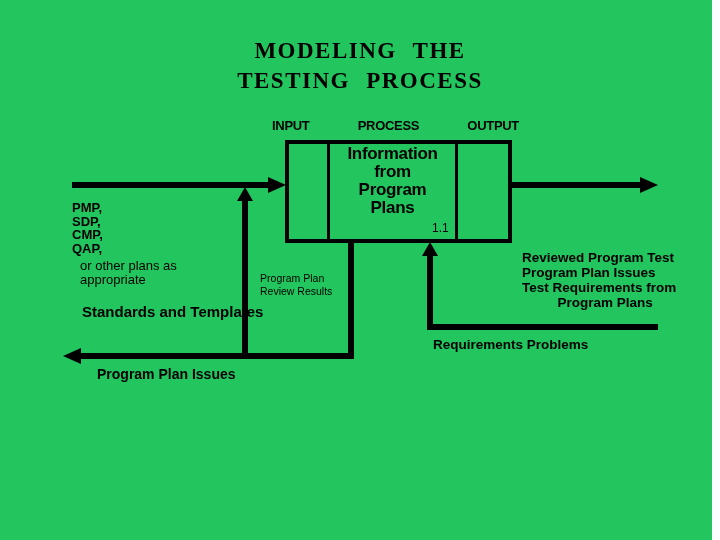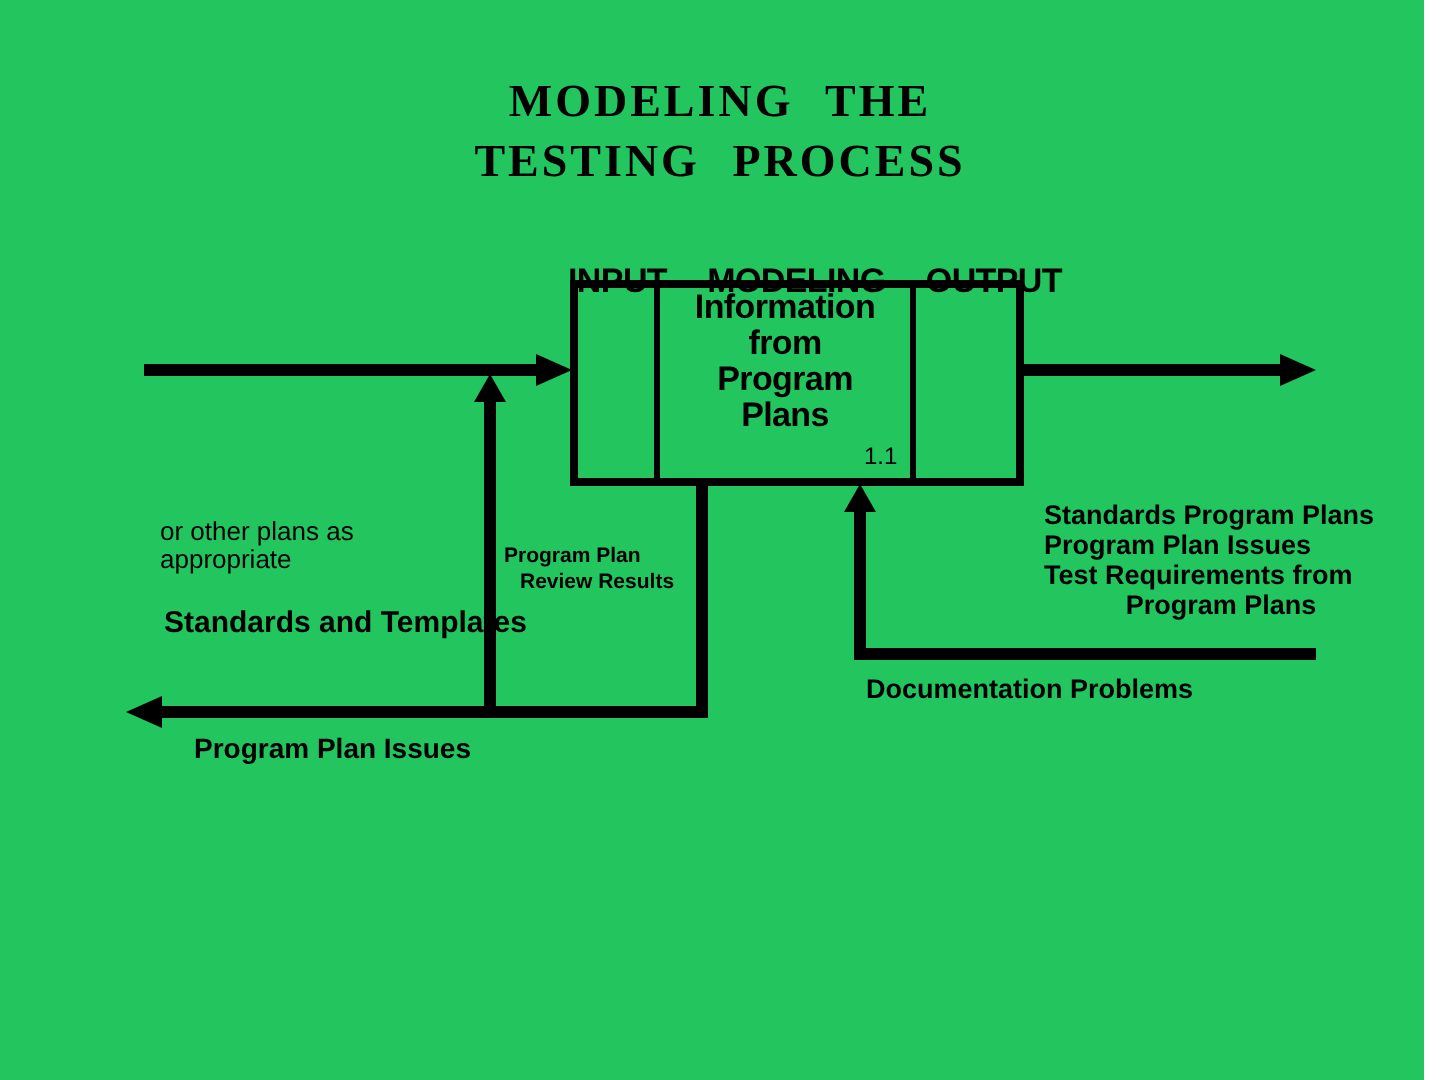--- a/index.html
+++ b/index.html
@@ -11,22 +11,22 @@
   .abs{position:absolute;}
   
   #title{
     left:0;top:36px;width:720px;text-align:center;
     font-family:"Liberation Serif","DejaVu Serif",serif;
     font-weight:700;font-size:23px;line-height:30px;
     letter-spacing:1.5px;word-spacing:9px;
   }
   
   #io-header{
-    left:284px;top:118px;width:247px;display:flex;justify-content:space-between;
-    font-weight:700;font-size:17px;letter-spacing:-0.3px;margin-top:13px;
+    left:272px;top:118px;width:247px;display:flex;justify-content:space-between;
+    font-weight:700;font-size:13px;letter-spacing:-0.3px;
   }
   
   #process-box{left:285px;top:140px;width:227px;height:103px;border:4px solid #000;box-sizing:border-box;}
   .divider{width:3px;top:144px;height:95px;background:#000;}
   #divider-left{left:327px;}
   #divider-right{left:455px;}
   #process-label{
     left:330px;top:145px;width:125px;text-align:center;
     font-weight:700;font-size:17px;line-height:18px;letter-spacing:-0.3px;
   }
@@ -42,40 +42,40 @@
   #feedback-down-line{left:348px;top:241px;width:6px;height:118px;}
   #issues-arrow-line{left:81px;top:353px;width:273px;height:6px;}
   #issues-arrowhead{left:63px;top:348px;width:0;height:0;border-right:18px solid #000;border-top:8px solid transparent;border-bottom:8px solid transparent;}
   #doc-arrowhead{left:422px;top:242px;width:0;height:0;border-bottom:14px solid #000;border-left:8px solid transparent;border-right:8px solid transparent;}
   #doc-vline{left:427px;top:254px;width:6px;height:73px;}
   #doc-hline{left:427px;top:324px;width:231px;height:6px;}
   
   #plans-label{left:72px;top:201px;font-weight:700;font-size:13px;line-height:13.5px;}
   #plans-note{left:80px;top:259px;font-weight:400;font-size:13px;line-height:13.5px;}
   #standards-label{left:71px;top:303px;font-weight:700;font-size:15px;margin-left:11px;}
-  #review-results{left:252px;top:272px;font-size:10.5px;line-height:12.5px;font-weight:700;}
+  #review-results{left:252px;top:272px;font-size:10.5px;line-height:12.5px;font-weight:400;text-align:center;}
   #review-results .indent{padding-left:8px;}
   #outputs-block{left:522px;top:250px;font-weight:700;font-size:13.5px;line-height:15px;}
   #outputs-block .indent{padding-left:12px;text-align:center;}
   #doc-label{left:433px;top:337px;font-weight:700;font-size:13.5px;}
   #issues-label{left:97px;top:366px;font-weight:700;font-size:14px;}
 </style>
 </head>
 <body>
 
 <div id="slide">
 
   <div id="title" class="abs">
     <div>MODELING THE</div>
     <div>TESTING PROCESS</div>
   </div>
 
   <div id="io-header" class="abs">
     <span>INPUT</span>
-    <span>MODELING</span>
+    <span>PROCESS</span>
     <span>OUTPUT</span>
   </div>
 
   <div id="process-box" class="abs"></div>
   <div id="divider-left" class="abs divider"></div>
   <div id="divider-right" class="abs divider"></div>
 
   <div id="process-label" class="abs">
     <div>Information</div>
     <div>from</div>
@@ -94,34 +94,40 @@
   <div id="standards-arrow-line" class="abs vline"></div>
 
   <div id="feedback-down-line" class="abs vline"></div>
   <div id="issues-arrow-line" class="abs hline"></div>
   <div id="issues-arrowhead" class="abs"></div>
 
   <div id="doc-arrowhead" class="abs"></div>
   <div id="doc-vline" class="abs vline"></div>
   <div id="doc-hline" class="abs hline"></div>
 
+  <div id="plans-label" class="abs">
+    <div>PMP,</div>
+    <div>SDP,</div>
+    <div>CMP,</div>
+    <div>QAP,</div>
+  </div>
   <div id="plans-note" class="abs">
     <div>or other plans as</div>
     <div>appropriate</div>
   </div>
   <div id="standards-label" class="abs">Standards and Templates</div>
 
   <div id="review-results" class="abs">
     <div>Program Plan</div>
     <div class="indent">Review Results</div>
   </div>
 
   <div id="outputs-block" class="abs">
-    <div>Standards Program Plans</div>
+    <div>Reviewed Program Test</div>
     <div>Program Plan Issues</div>
     <div>Test Requirements from</div>
     <div class="indent">Program Plans</div>
   </div>
 
-  <div id="doc-label" class="abs">Documentation Problems</div>
+  <div id="doc-label" class="abs">Requirements Problems</div>
   <div id="issues-label" class="abs">Program Plan Issues</div>
 
 </div>
 
 </body></html>

